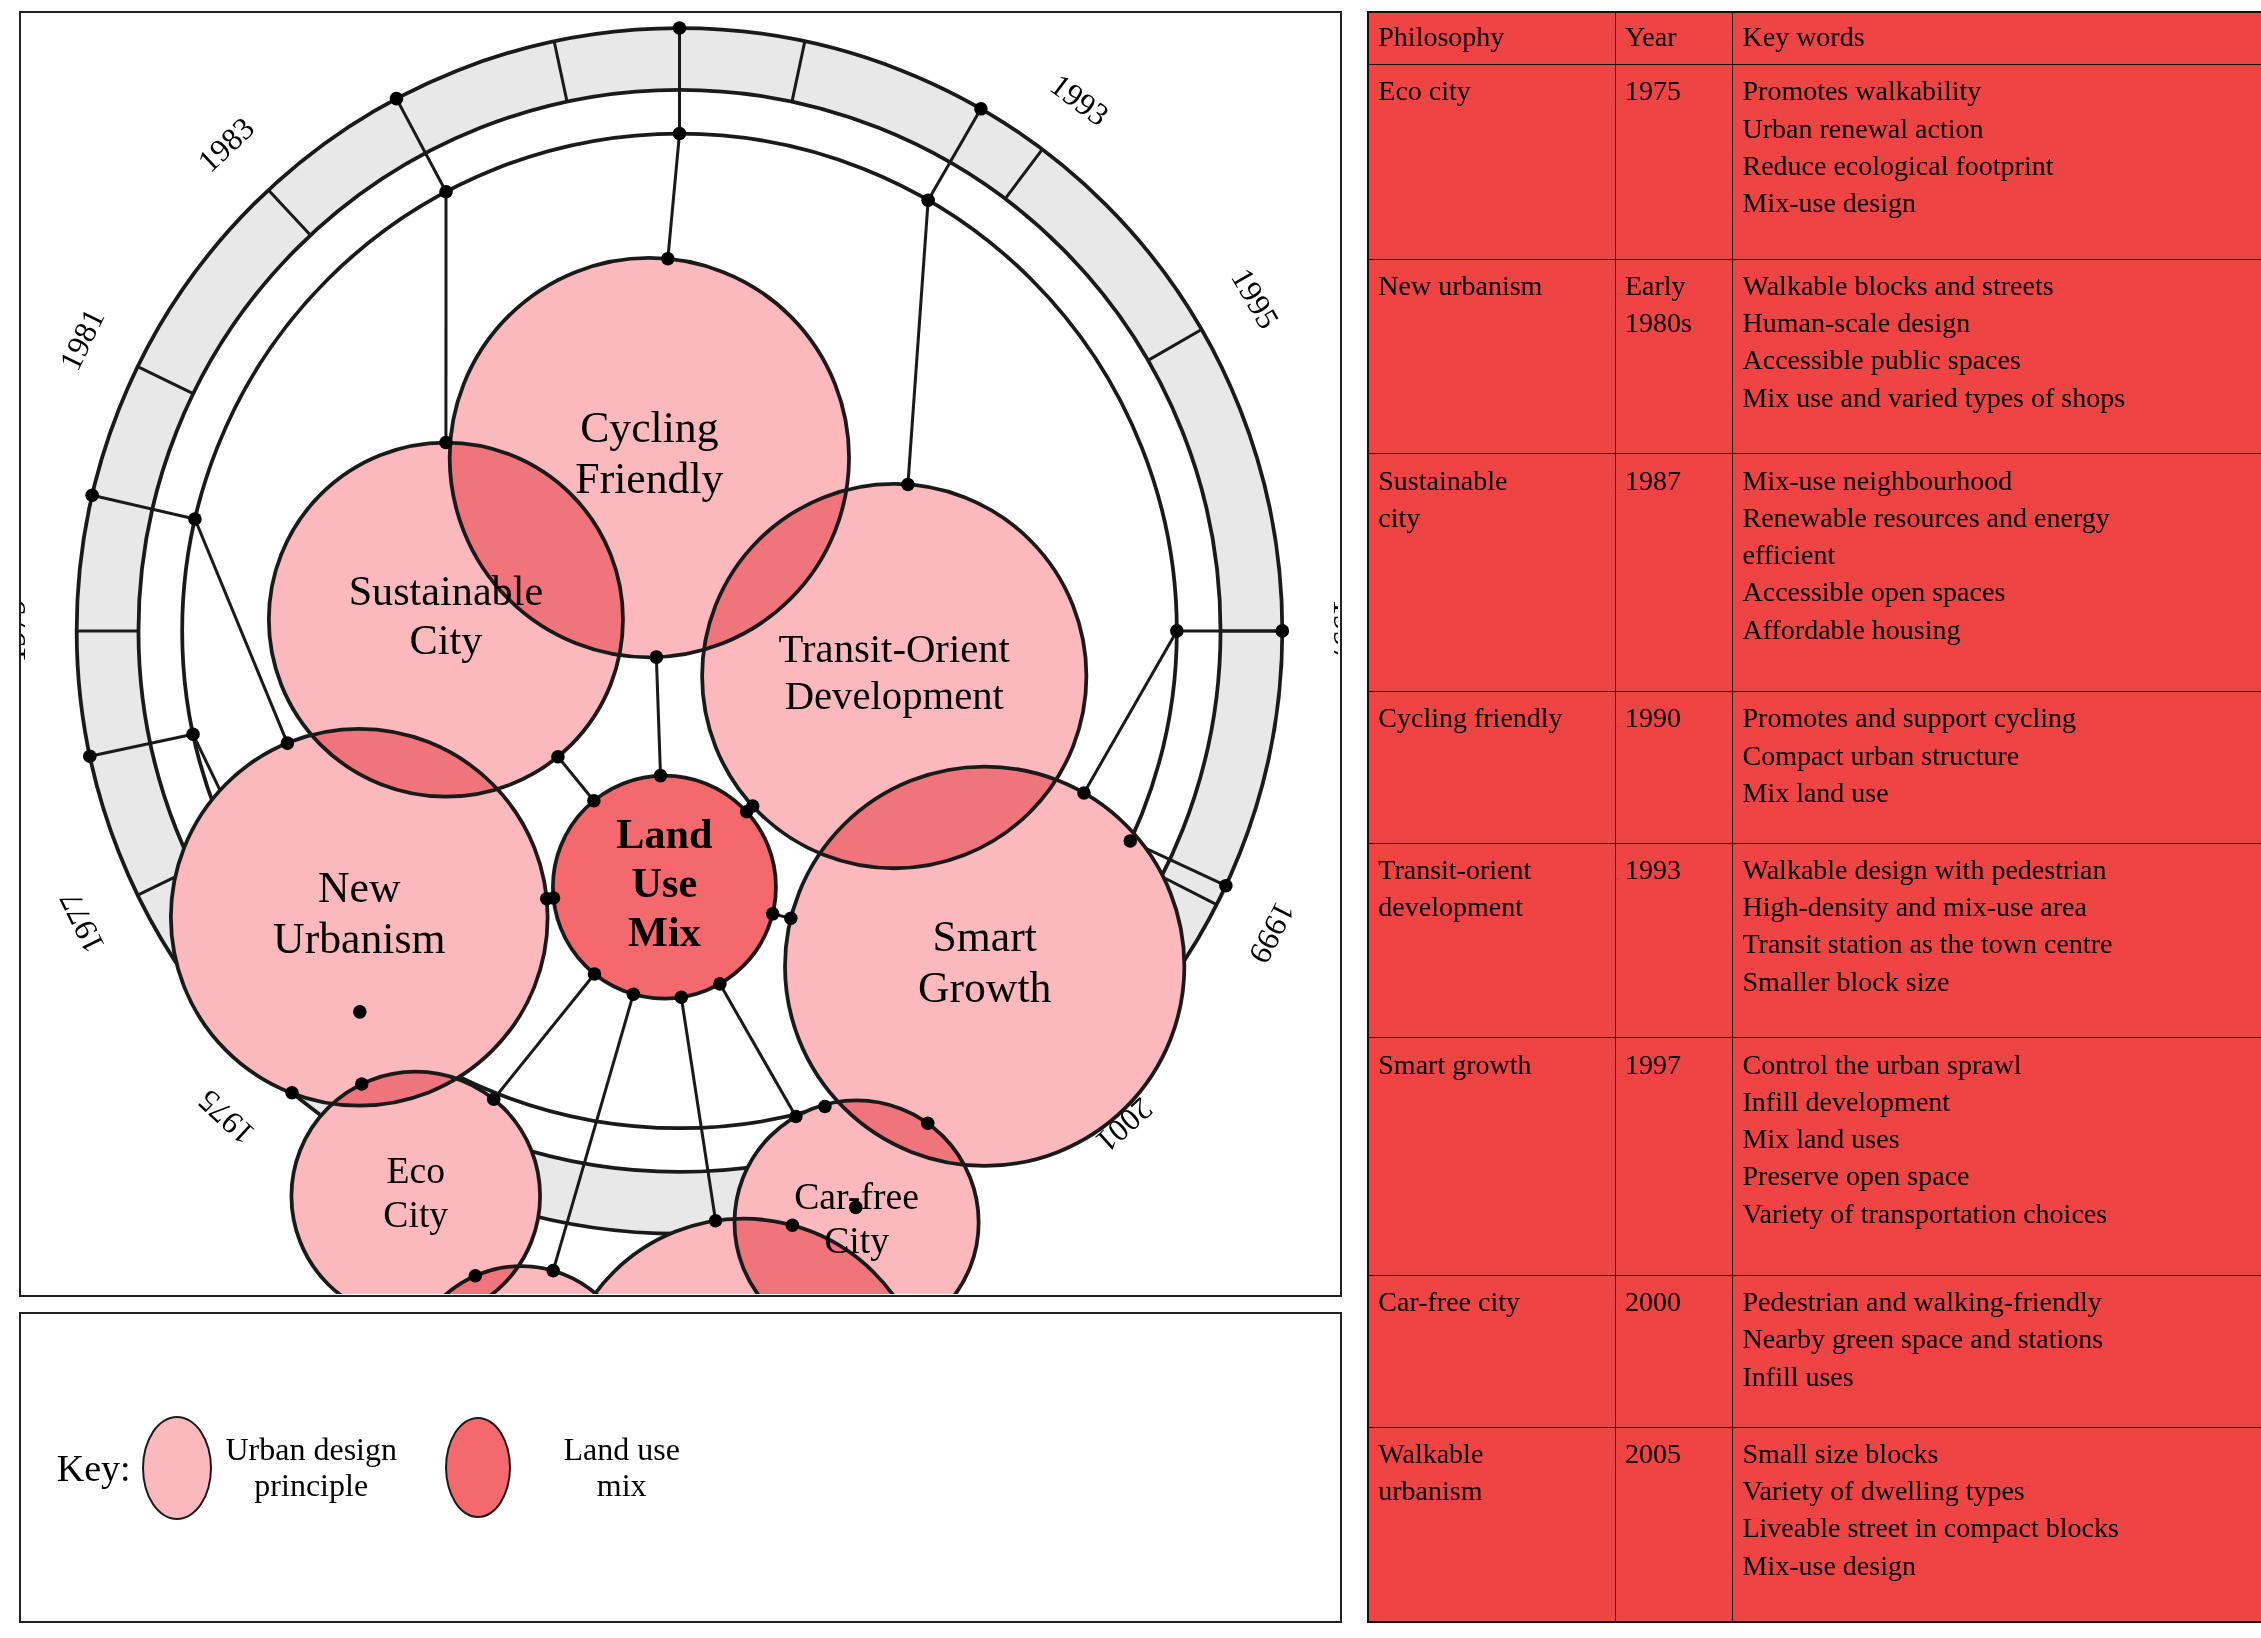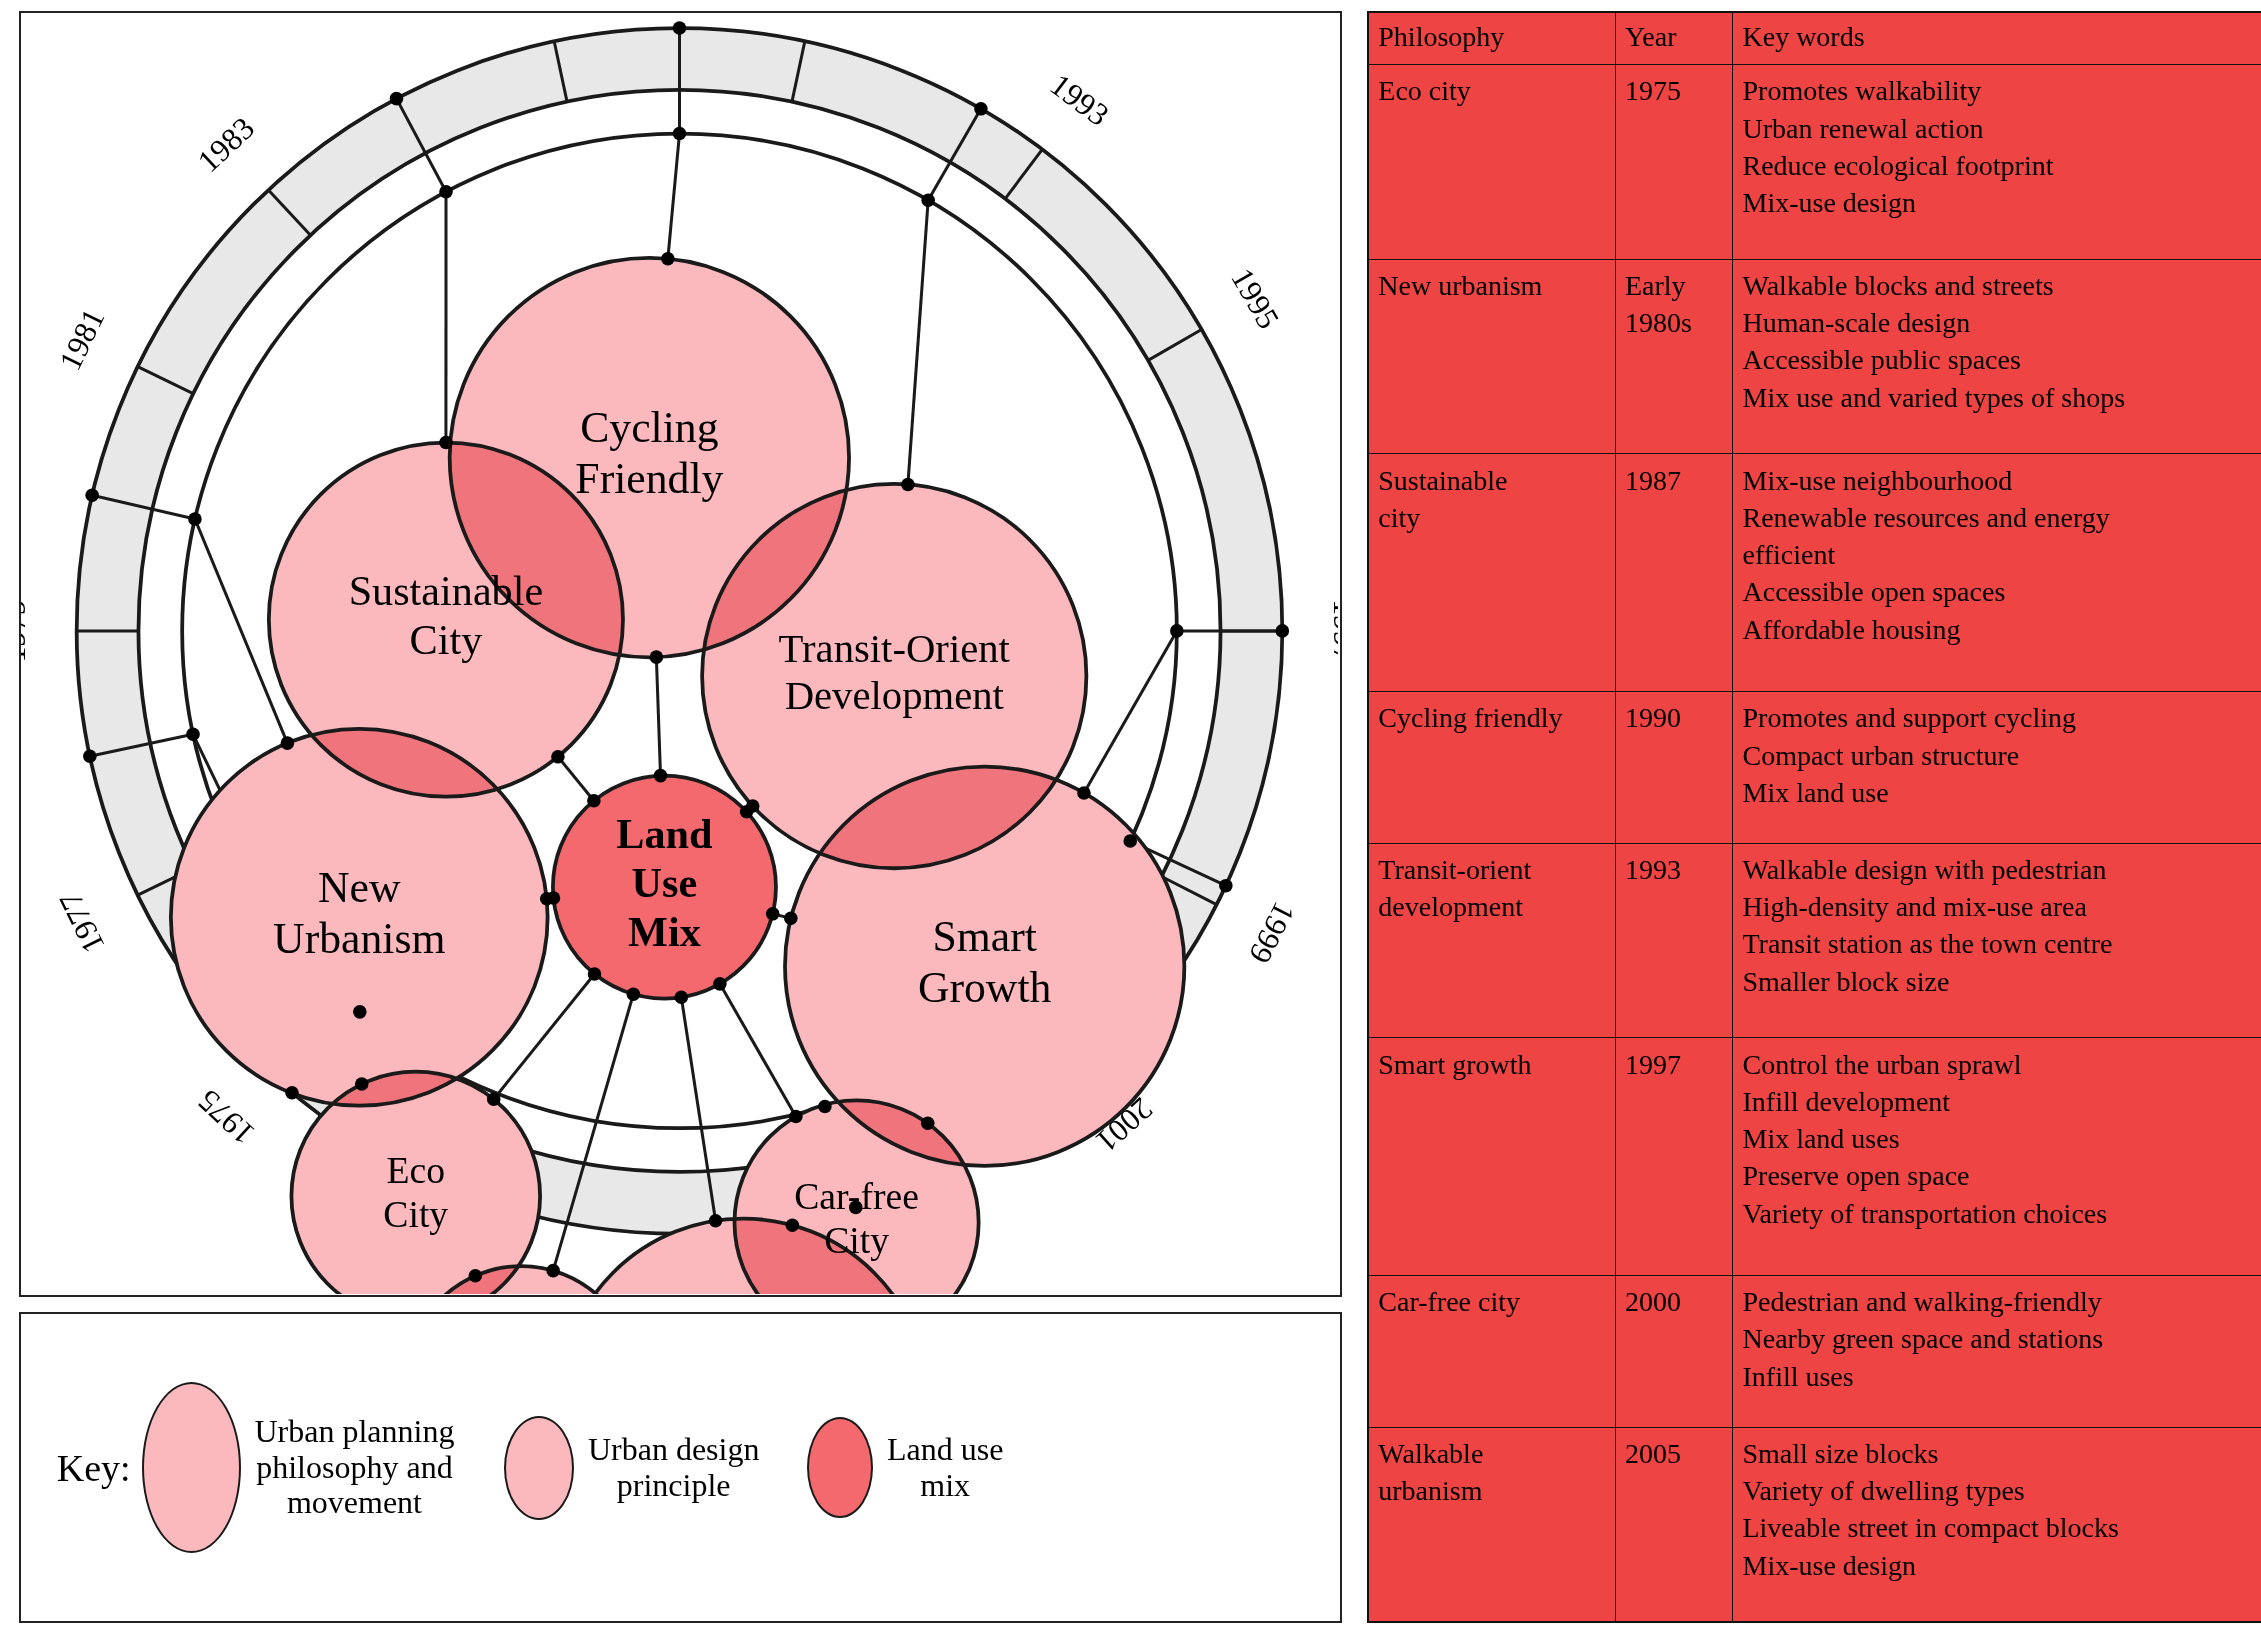--- a/index.html
+++ b/index.html
@@ -285,38 +285,30 @@
           <circle cx="1042.9653251170062" cy="1451.1611389356035" r="9" fill="#000"></circle>
           <circle cx="1083.8973637781894" cy="1585.0438047704283" r="9" fill="#000"></circle>
         </g>
     </svg>
   </div>
 
   <div id="key-panel">
     <div class="key-row">
       <div class="key-title">Key:</div>
 
-      <div class="key-item" style="margin-right:50px;">
-        <span class="key-swatch-wrap">
-          <span class="ell" style="width:99px;height:171px;background:#fbb9bd;display:block;"></span>
-        </span>
-        <span class="key-label">Urban planning
-philosophy and
-movement</span>
-      </div>
 
       <div class="key-item" style="margin-right:48px;">
         <span class="key-swatch-wrap">
           <span class="ell" style="width:70px;height:104px;background:#fbb9bd;display:block;"></span>
         </span>
         <span class="key-label">Urban design
 principle</span>
       </div>
 
-      <div class="key-item" style="margin-right:30px;">
+      <div class="key-item" style="margin-right:30px;gap:39px;">
         <span class="key-swatch-wrap">
           <span class="ell" style="width:66px;height:101px;background:#f4696e;display:block;"></span>
         </span>
         <span class="key-label">Land use
 mix</span>
       </div>
 
     </div>
   </div>
 

